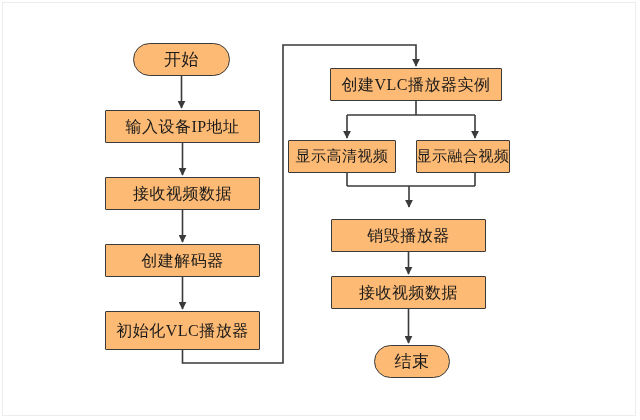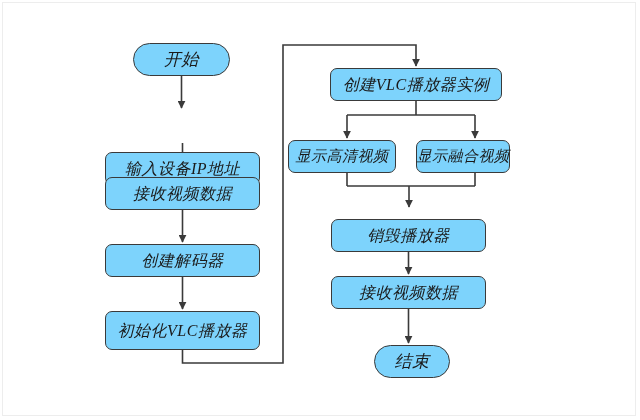--- a/index.html
+++ b/index.html
@@ -32,33 +32,32 @@
   #diagram {
     position: absolute;
     left: 0;
     top: 0;
     width: 640px;
     height: 420px;
   }
   .node {
     position: absolute;
     box-sizing: border-box;
-    background: #7dd3fc;
+    background: #fdba74;
     border: 1.6px solid #3a3a3a;
     display: flex;
     align-items: center;
     justify-content: center;
     color: #1a1a1a;
     letter-spacing: 0.5px;
     white-space: nowrap;
     line-height: 1;
-    font-style: italic;
   }
   .node.process {
-    border-radius: 7px;
+    border-radius: 1px;
     text-align: center;
   }
   .node.terminal {
     border-radius: 17px;
   }
   .node .label {
     display: block;
     padding: 0 6px;
   }
 </style>
@@ -101,21 +100,21 @@
       <path d="M 408.5 242 L 408.5 274" marker-end="url(#arrow)"></path>
 
       <path d="M 408.5 309 L 408.5 343" marker-end="url(#arrow)"></path>
     </g>
   </svg>
 
   <div id="nodes">
       <div class="node terminal" style="left: 133px; top: 43px; width: 97px; height: 33px; font-size: 17px; border-color: rgb(58, 58, 58); color: rgb(26, 26, 26);">
         <span class="label">开始</span>
       </div>
-      <div class="node process" style="left: 105px; top: 110px; width: 155px; height: 33px; font-size: 16px; border-color: rgb(58, 58, 58); color: rgb(26, 26, 26); margin-top: 42px;">
+      <div class="node process" style="left: 105px; top: 110px; width: 155px; height: 33px; font-size: 16px; border-color: rgb(58, 58, 58); color: rgb(26, 26, 26);">
         <span class="label">输入设备IP地址</span>
       </div>
       <div class="node process" style="left: 105px; top: 177px; width: 155px; height: 33px; font-size: 16px; border-color: rgb(58, 58, 58); color: rgb(26, 26, 26);">
         <span class="label">接收视频数据</span>
       </div>
       <div class="node process" style="left: 105px; top: 244px; width: 155px; height: 33px; font-size: 16px; border-color: rgb(58, 58, 58); color: rgb(26, 26, 26);">
         <span class="label">创建解码器</span>
       </div>
       <div class="node process" style="left: 105px; top: 311px; width: 155px; height: 39px; font-size: 16px; border-color: rgb(58, 58, 58); color: rgb(26, 26, 26);">
         <span class="label">初始化VLC播放器</span>

